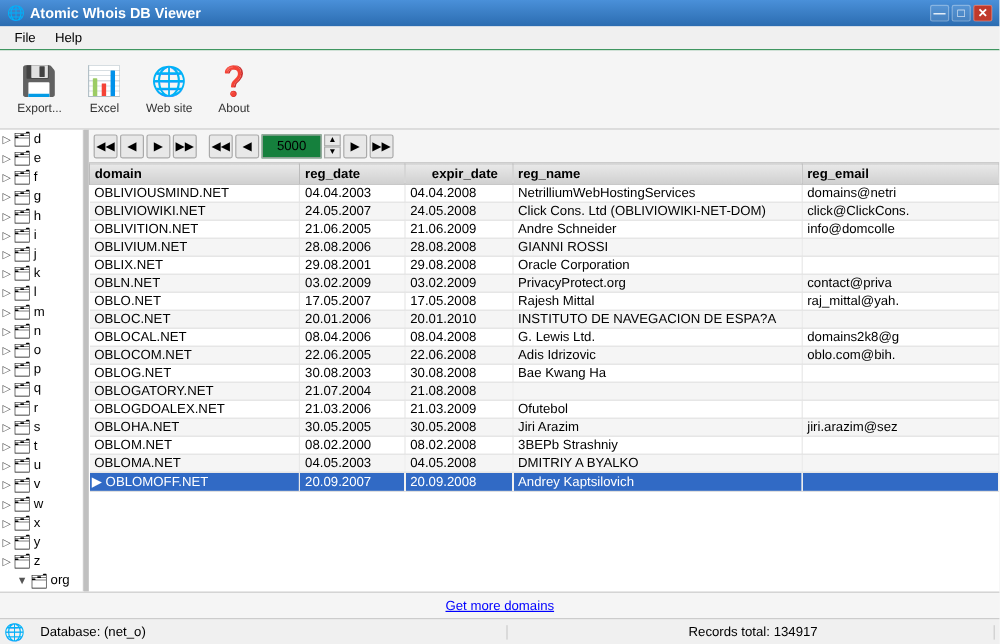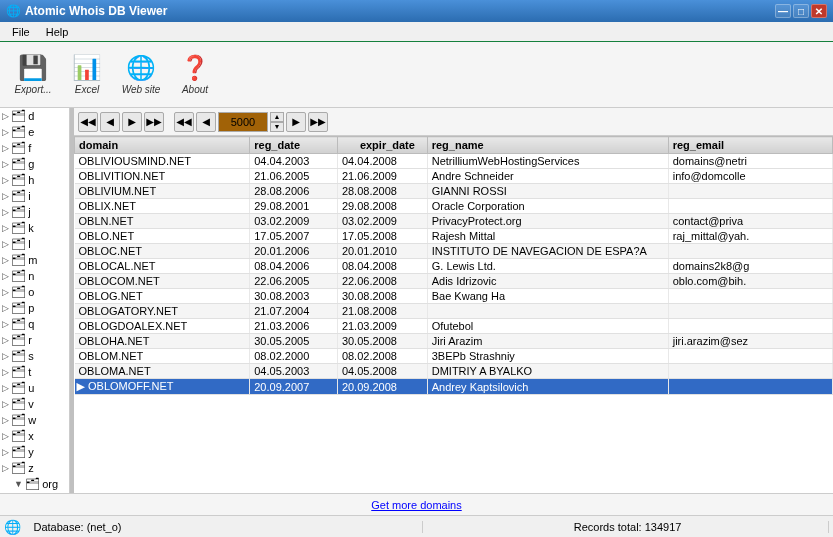--- a/index.html
+++ b/index.html
@@ -49,21 +49,21 @@
       padding: 4px 8px;
       border-bottom: 1px solid #ccc;
       gap: 4px;
     }
     .toolbar-btn {
       display: flex; flex-direction: column; align-items: center; justify-content: center;
       width: 50px; height: 56px; cursor: pointer; border: 1px solid transparent;
       border-radius: 3px; font-size: 10px; gap: 2px;
     }
     .toolbar-btn .btn-icon { font-size: 24px; }
-    .toolbar-btn .btn-label { font-size: 10px; color: #333; font-style: italic; }
+    .toolbar-btn .btn-label { font-size: 10px; color: #333; }
 
     
     #content-area {
       display: flex;
       flex: 1;
       overflow: hidden;
     }
 
     
     #sidebar {
@@ -98,21 +98,21 @@
       border-bottom: 1px solid #ccc;
       gap: 2px;
     }
     .nav-btn {
       width: 20px; height: 20px; background: #e8e8e8; border: 1px solid #aaa;
       display: flex; align-items: center; justify-content: center;
       cursor: pointer; font-size: 10px; border-radius: 2px;
     }
     .nav-input {
       width: 50px; height: 20px; border: 1px solid #aaa; text-align: center;
-      font-size: 11px; background: #a16207;
+      font-size: 11px; background: #15803d;
     }
     .nav-spin-up, .nav-spin-down {
       width: 14px; height: 10px; background: #e8e8e8; border: 1px solid #aaa;
       display: flex; align-items: center; justify-content: center;
       cursor: pointer; font-size: 7px;
     }
     .nav-spin-container { display: flex; flex-direction: column; }
 
     
     #table-container {
@@ -383,20 +383,27 @@
           </tr>
         </thead>
         <tbody id="table-body">
             <tr>
               <td>OBLIVIOUSMIND.NET</td>
               <td>04.04.2003</td>
               <td>04.04.2008</td>
               <td style="max-width: 220px; overflow: hidden; text-overflow: ellipsis; margin-top: 38px;">NetrilliumWebHostingServices</td>
               <td style="max-width: 150px; overflow: hidden; text-overflow: ellipsis;">domains@netri</td>
             </tr>
+            <tr class="alt">
+              <td>OBLIVIOWIKI.NET</td>
+              <td>24.05.2007</td>
+              <td>24.05.2008</td>
+              <td style="max-width: 220px; overflow: hidden; text-overflow: ellipsis;">Click Cons. Ltd (OBLIVIOWIKI-NET-DOM)</td>
+              <td style="max-width: 150px; overflow: hidden; text-overflow: ellipsis;">click@ClickCons.</td>
+            </tr>
             <tr>
               <td>OBLIVITION.NET</td>
               <td>21.06.2005</td>
               <td>21.06.2009</td>
               <td style="max-width: 220px; overflow: hidden; text-overflow: ellipsis;">Andre Schneider</td>
               <td style="max-width: 150px; overflow: hidden; text-overflow: ellipsis;">info@domcolle</td>
             </tr>
             <tr class="alt">
               <td>OBLIVIUM.NET</td>
               <td>28.08.2006</td>

